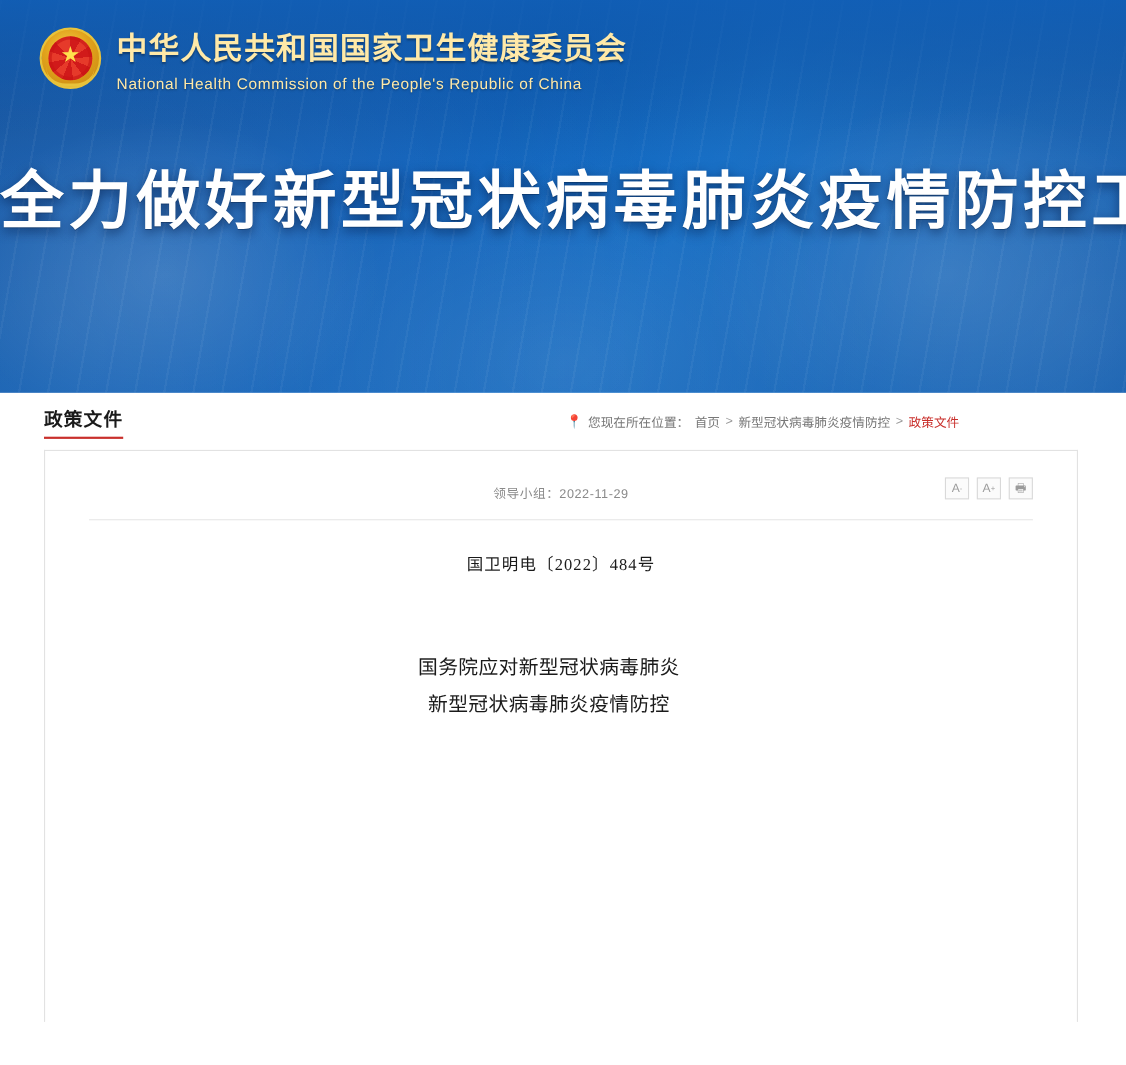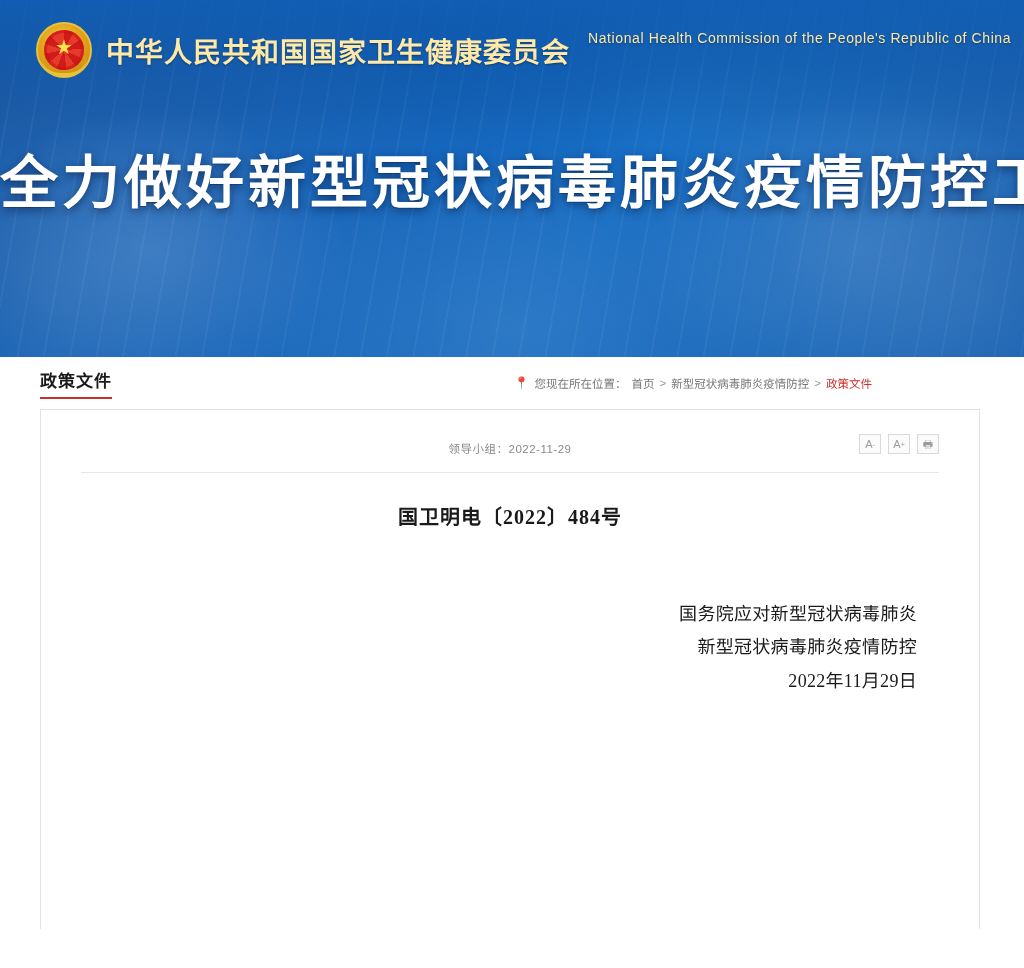--- a/index.html
+++ b/index.html
@@ -80,21 +80,21 @@
     line-height: 1;
   }
   .emblem .wheat {
     position: absolute;
     left: 50%; bottom: 2px;
     transform: translateX(-50%);
     width: 44px; height: 18px;
     border-bottom: 3px solid #e8c23a;
     border-radius: 0 0 22px 22px;
   }
-  .org-names { display: flex; flex-direction: row; gap: 18px; }
+  .org-names { display: flex; flex-direction: column; gap: 6px; }
   .org-cn {
     font-family: "Liberation Serif", "DejaVu Serif", serif;
     color: #ffe9a8;
     font-size: 28px;
     font-weight: bold;
     letter-spacing: 1px;
     text-shadow: 0 1px 2px rgba(0,0,0,0.35);
     white-space: nowrap;
   }
   .org-en {
@@ -204,40 +204,40 @@
     align-items: center;
     justify-content: center;
     cursor: pointer;
     line-height: 1;
   }
   .tool-btn sup { font-size: 7px; }
 
   .doc-number {
     text-align: center;
     font-family: "Liberation Serif", "DejaVu Serif", serif;
-    font-size: 20px;
-    font-weight: bold;
+    font-size: 15px;
+    font-weight: normal;
     color: #1a1a1a;
     letter-spacing: 1px;
     margin: 28px 0 26px 0;
   }
   .doc-body p {
     font-family: "Liberation Serif", "DejaVu Serif", serif;
     font-size: 18px;
     line-height: 1.85;
     color: #1a1a1a;
     margin: 0;
     text-align: justify;
     letter-spacing: 0.3px;
   }
   .doc-body p.indent { text-indent: 2em; }
 
   .signature {
     margin-top: 68px;
-    text-align: right;
+    text-align: center;
     padding-right: 22px;
     font-family: "Liberation Serif", "DejaVu Serif", serif;
     font-size: 18px;
     line-height: 1.85;
     color: #1a1a1a;
     letter-spacing: 0.3px;
   }
 </style>
 </head>
 <body>
@@ -295,17 +295,16 @@
         <div class="tool-btn">🖶</div>
       </div>
     </div>
 
     <div class="doc-number">国卫明电〔2022〕484号</div>
 
 
     <div class="signature">
       <div>国务院应对新型冠状病毒肺炎</div>
       <div>新型冠状病毒肺炎疫情防控</div>
-      <div>2022年11月29日</div>
     </div>
 
   </div>
 </div>
 
 </body></html>

